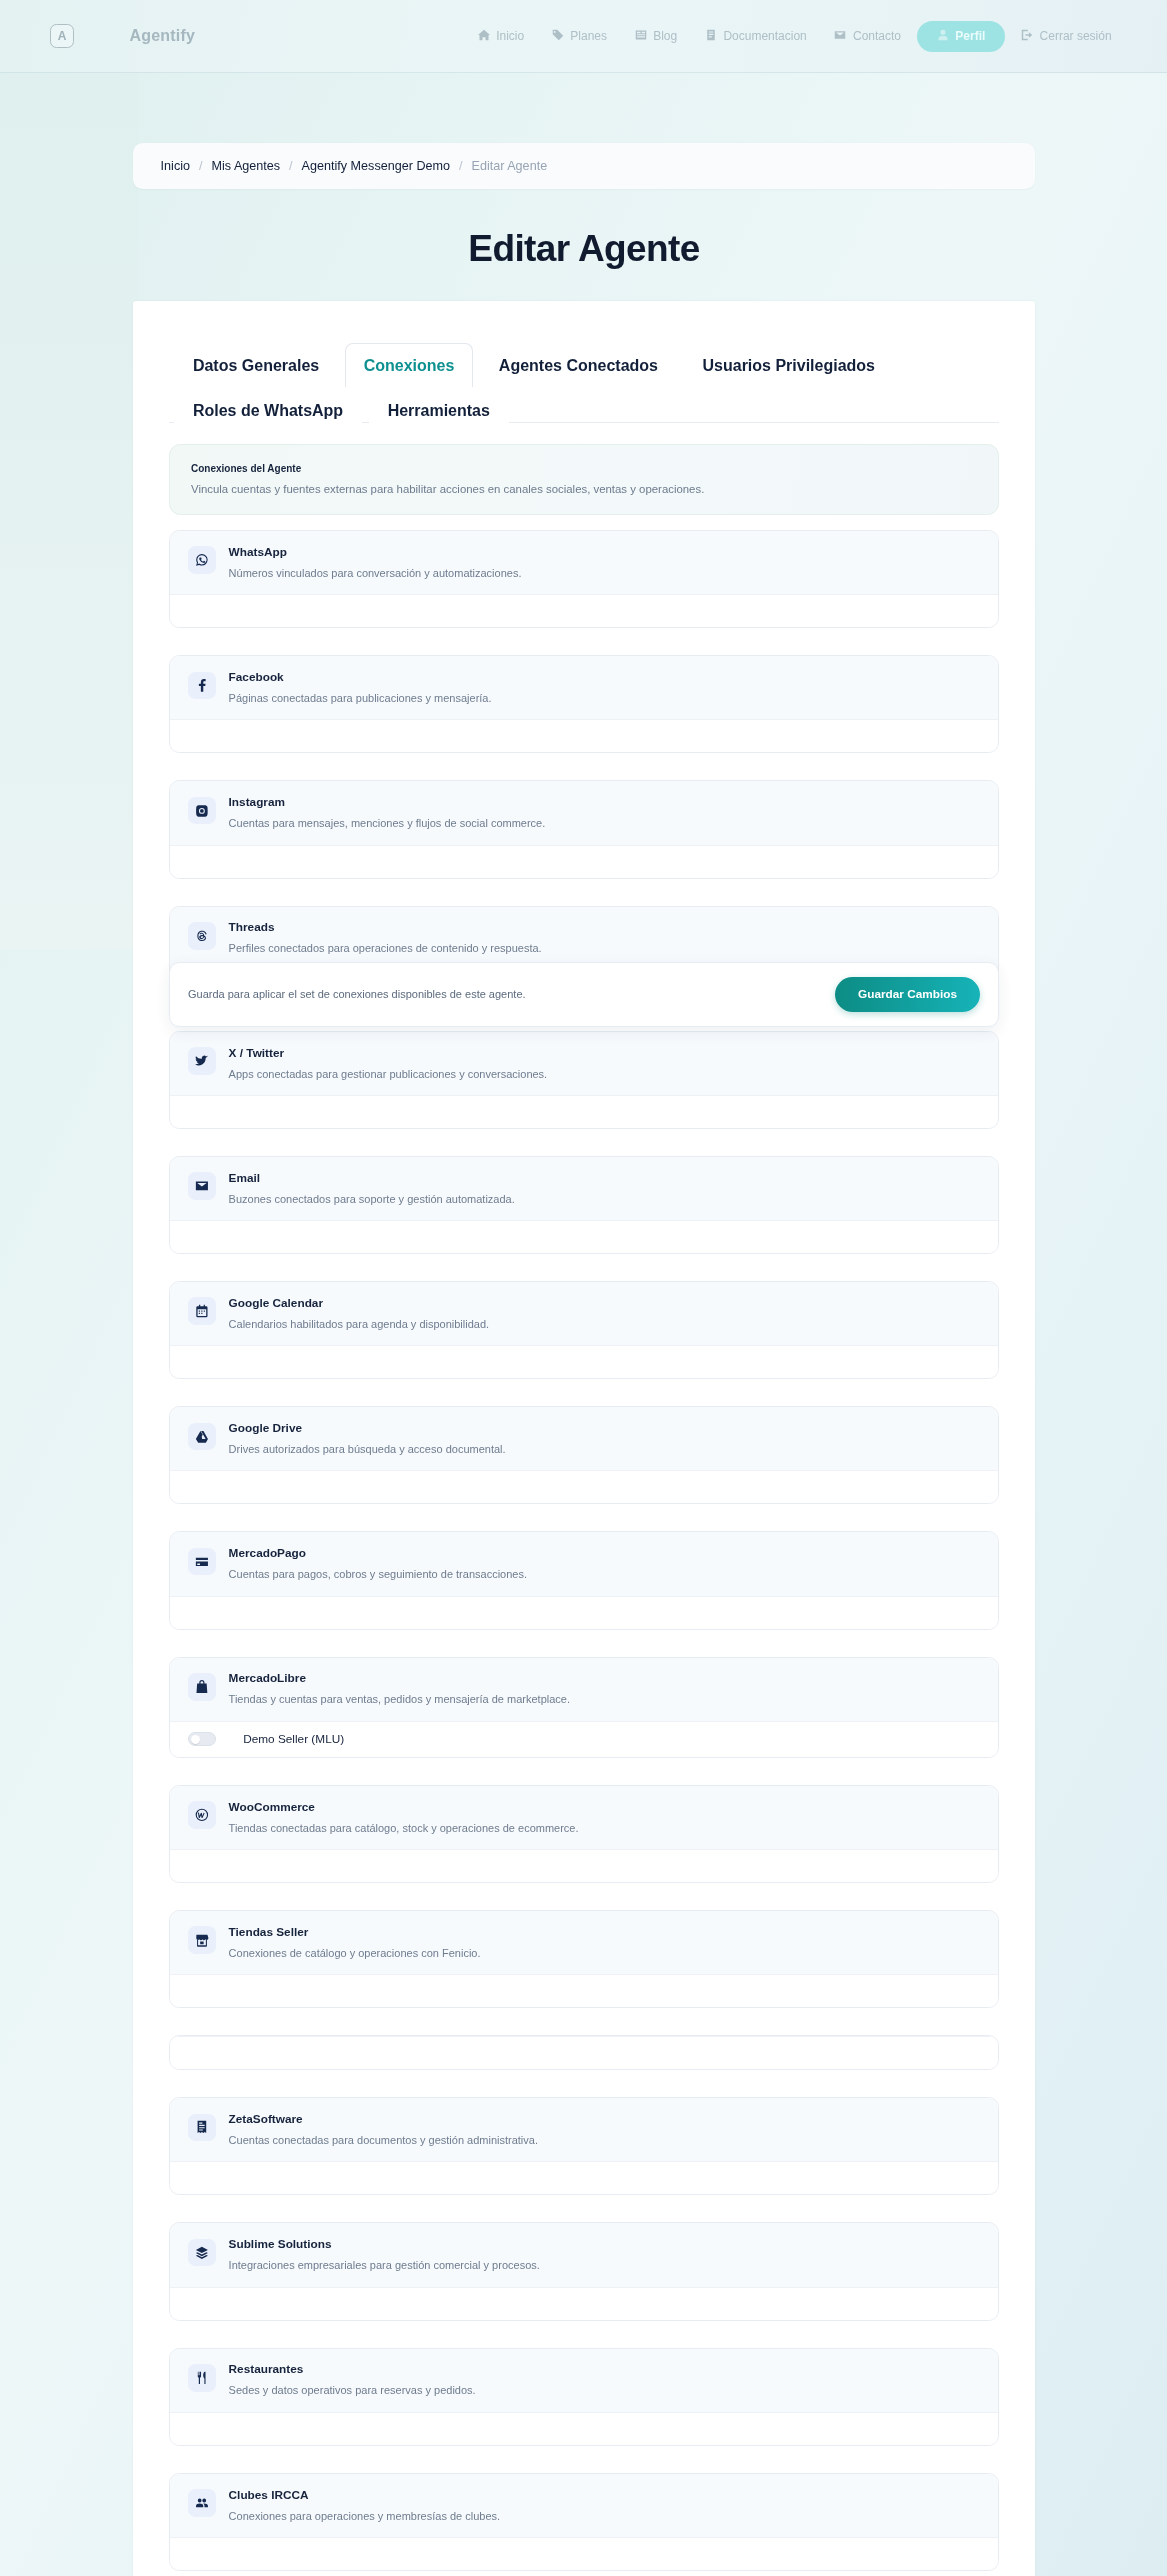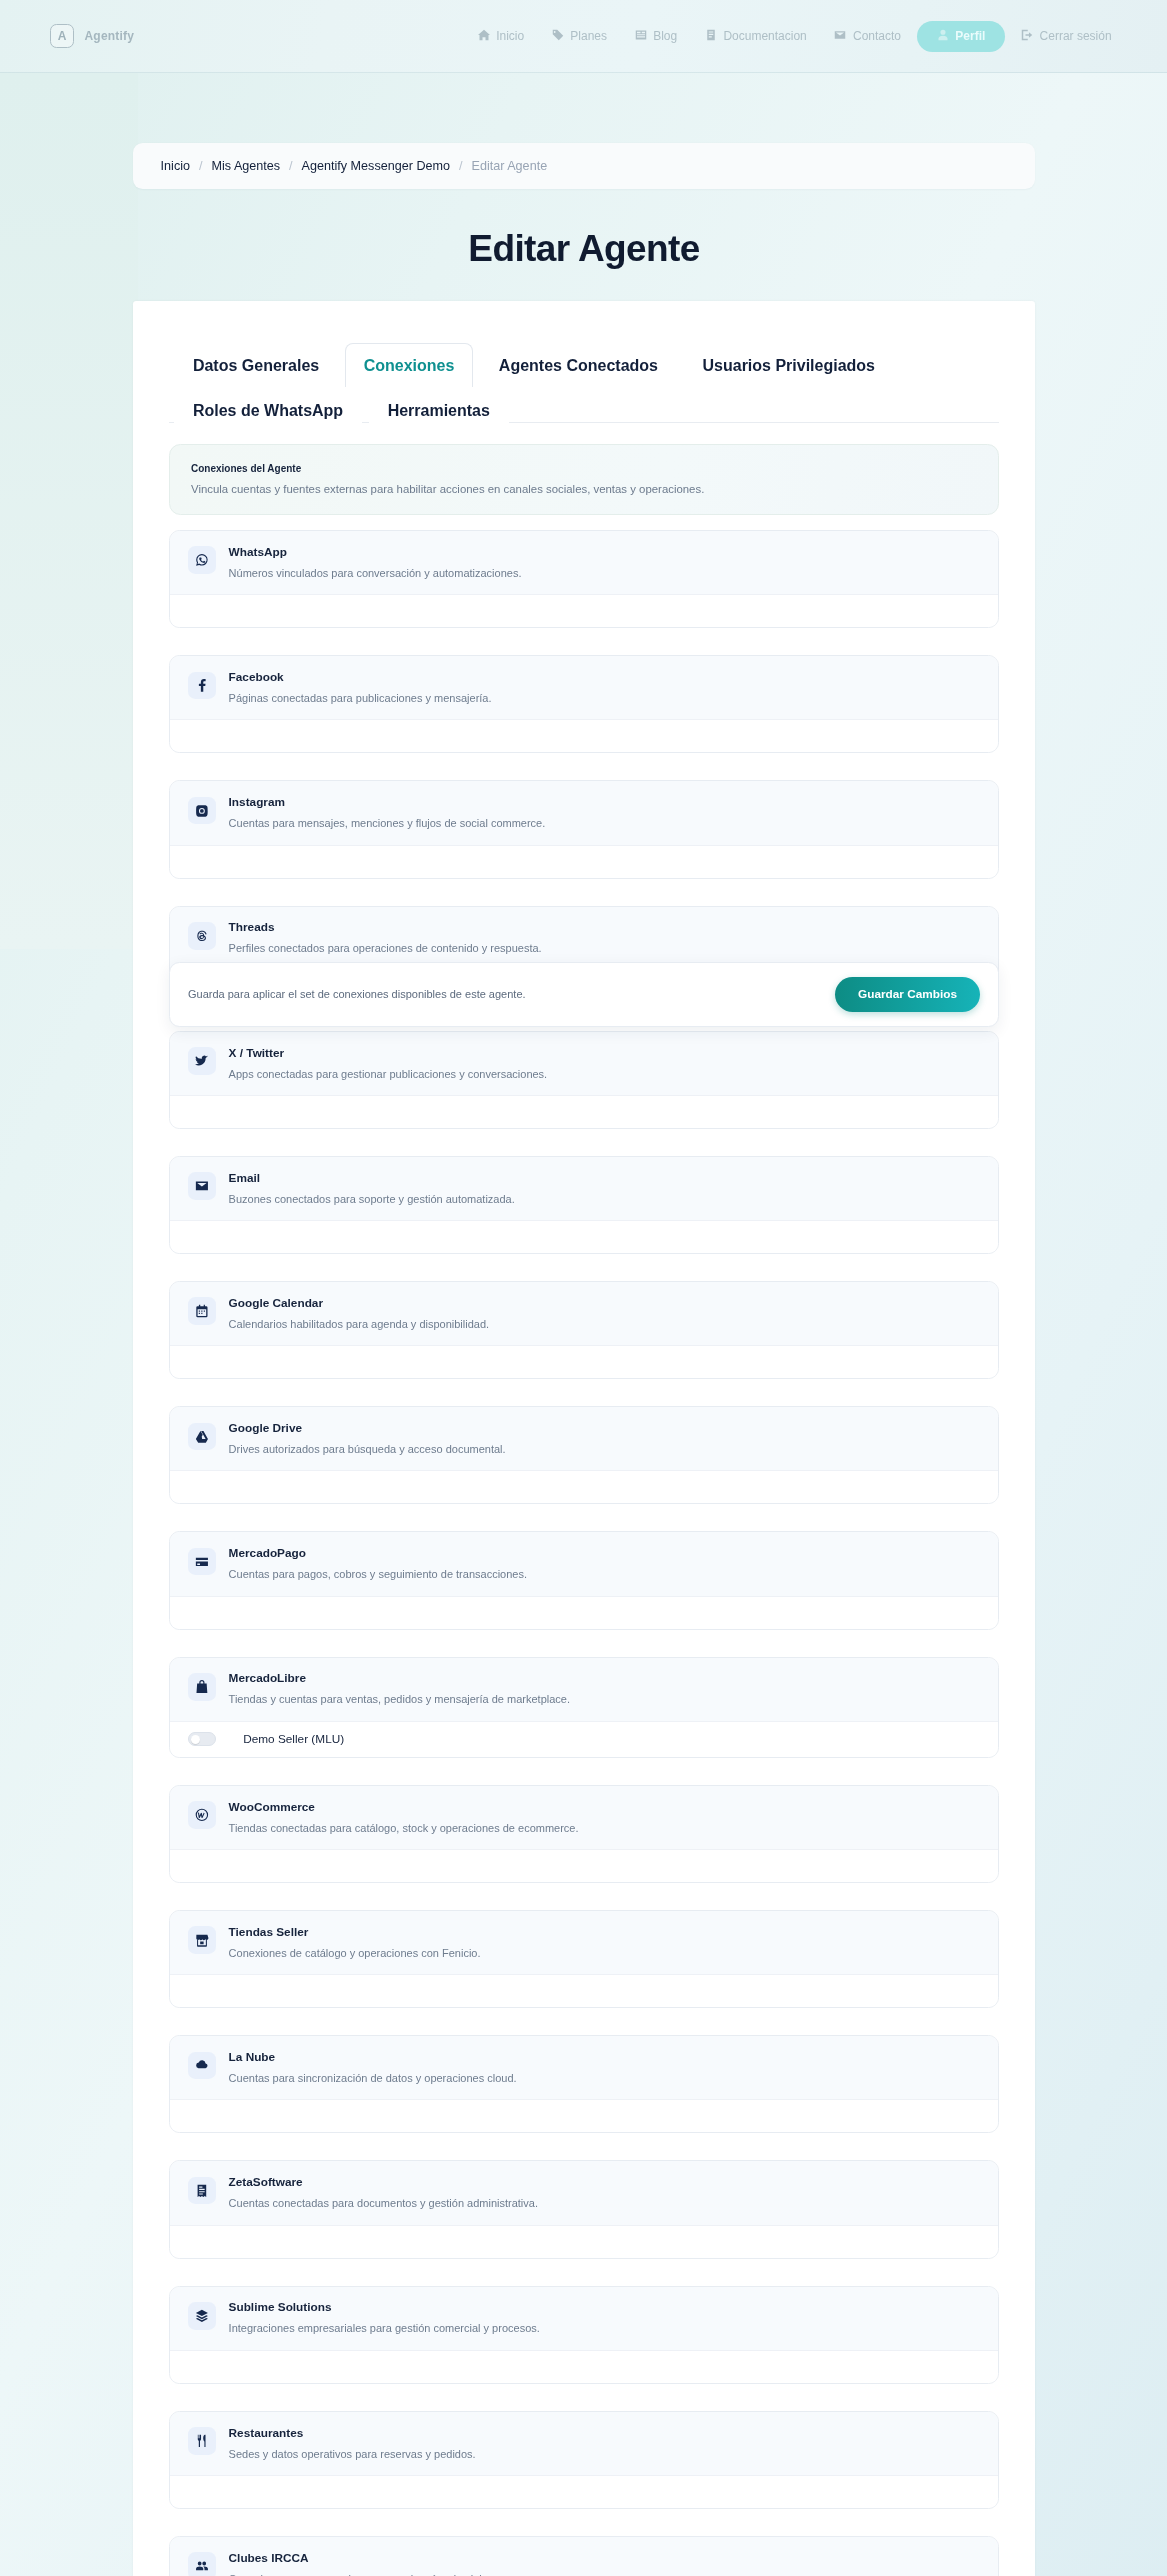--- a/index.html
+++ b/index.html
@@ -21,21 +21,21 @@
     border-bottom: 0.8px solid rgba(160,195,200,.28);
   }
   .brand { display: flex; align-items: center; gap: 10.5px; }
   .brand-mark {
     width: 24px; height: 24px; border-radius: 6.5px;
     border: 1.3px solid #aebfc6; color: #9fb2ba;
     display: flex; align-items: center; justify-content: center;
     font-size: 12px; font-weight: 700; letter-spacing: -0.4px;
     background: rgba(255,255,255,.30);
   }
-  .brand-name { font-size: 12px; font-weight: 700; color: #a5b7bf; letter-spacing: 0.2px; }
+  .brand-name { font-size: 16px; font-weight: 700; color: #a5b7bf; letter-spacing: 0.2px; margin-left: 45px; }
   .nav-links { margin-left: auto; display: flex; align-items: center; gap: 4.9px; }
   .nav-link {
     display: flex; align-items: center; gap: 6.5px;
     font-size: 12px; color: #aebfc6; font-weight: 400;
     padding: 7.3px 11.4px; border-radius: 810px; white-space: nowrap;
     cursor: pointer;
   }
   .nav-link svg { width: 12px; height: 12px; fill: #aebfc6; flex: none; }
   .nav-link.pill {
     background: #9ee3e3; color: #eafcfc; font-weight: 600;
@@ -467,31 +467,20 @@
                   </svg>
                 </div>
                 <div style="flex:1">
                   <div class="conn-name">Tiendas Seller</div>
                   <div class="conn-desc">Conexiones de catálogo y operaciones con Fenicio.</div>
                 </div>
               </div>
               <div class="conn-body empty"></div>
             </div>
             <div class="conn">
-              <div class="conn-top">
-                <div class="conn-icon">
-                  <svg viewBox="0 0 16 16">
-                    <path d="M12.3 6.3a4.2 4.2 0 00-8-1.2A3.4 3.4 0 004 11.8h8.2a2.8 2.8 0 00.1-5.5z"></path>
-                  </svg>
-                </div>
-                <div style="flex:1">
-                  <div class="conn-name">La Nube</div>
-                  <div class="conn-desc">Cuentas para sincronización de datos y operaciones cloud.</div>
-                </div>
-              </div>
               <div class="conn-body empty"></div>
             </div>
             <div class="conn">
               <div class="conn-top">
                 <div class="conn-icon">
                   <svg viewBox="0 0 16 16">
                     <path d="M3 1h10v14l-1.7-1.2-1.6 1.2-1.7-1.2-1.6 1.2L4.7 13.8 3 15V1zm1.8 2v1.4h3.8V3H4.8zm0 2.6V7h6.4V5.6H4.8zm0 2.7v1.4h6.4V8.3H4.8zm0 2.6v1.4h4.3v-1.4H4.8z"></path>
                   </svg>
                 </div>
                 <div style="flex:1">

